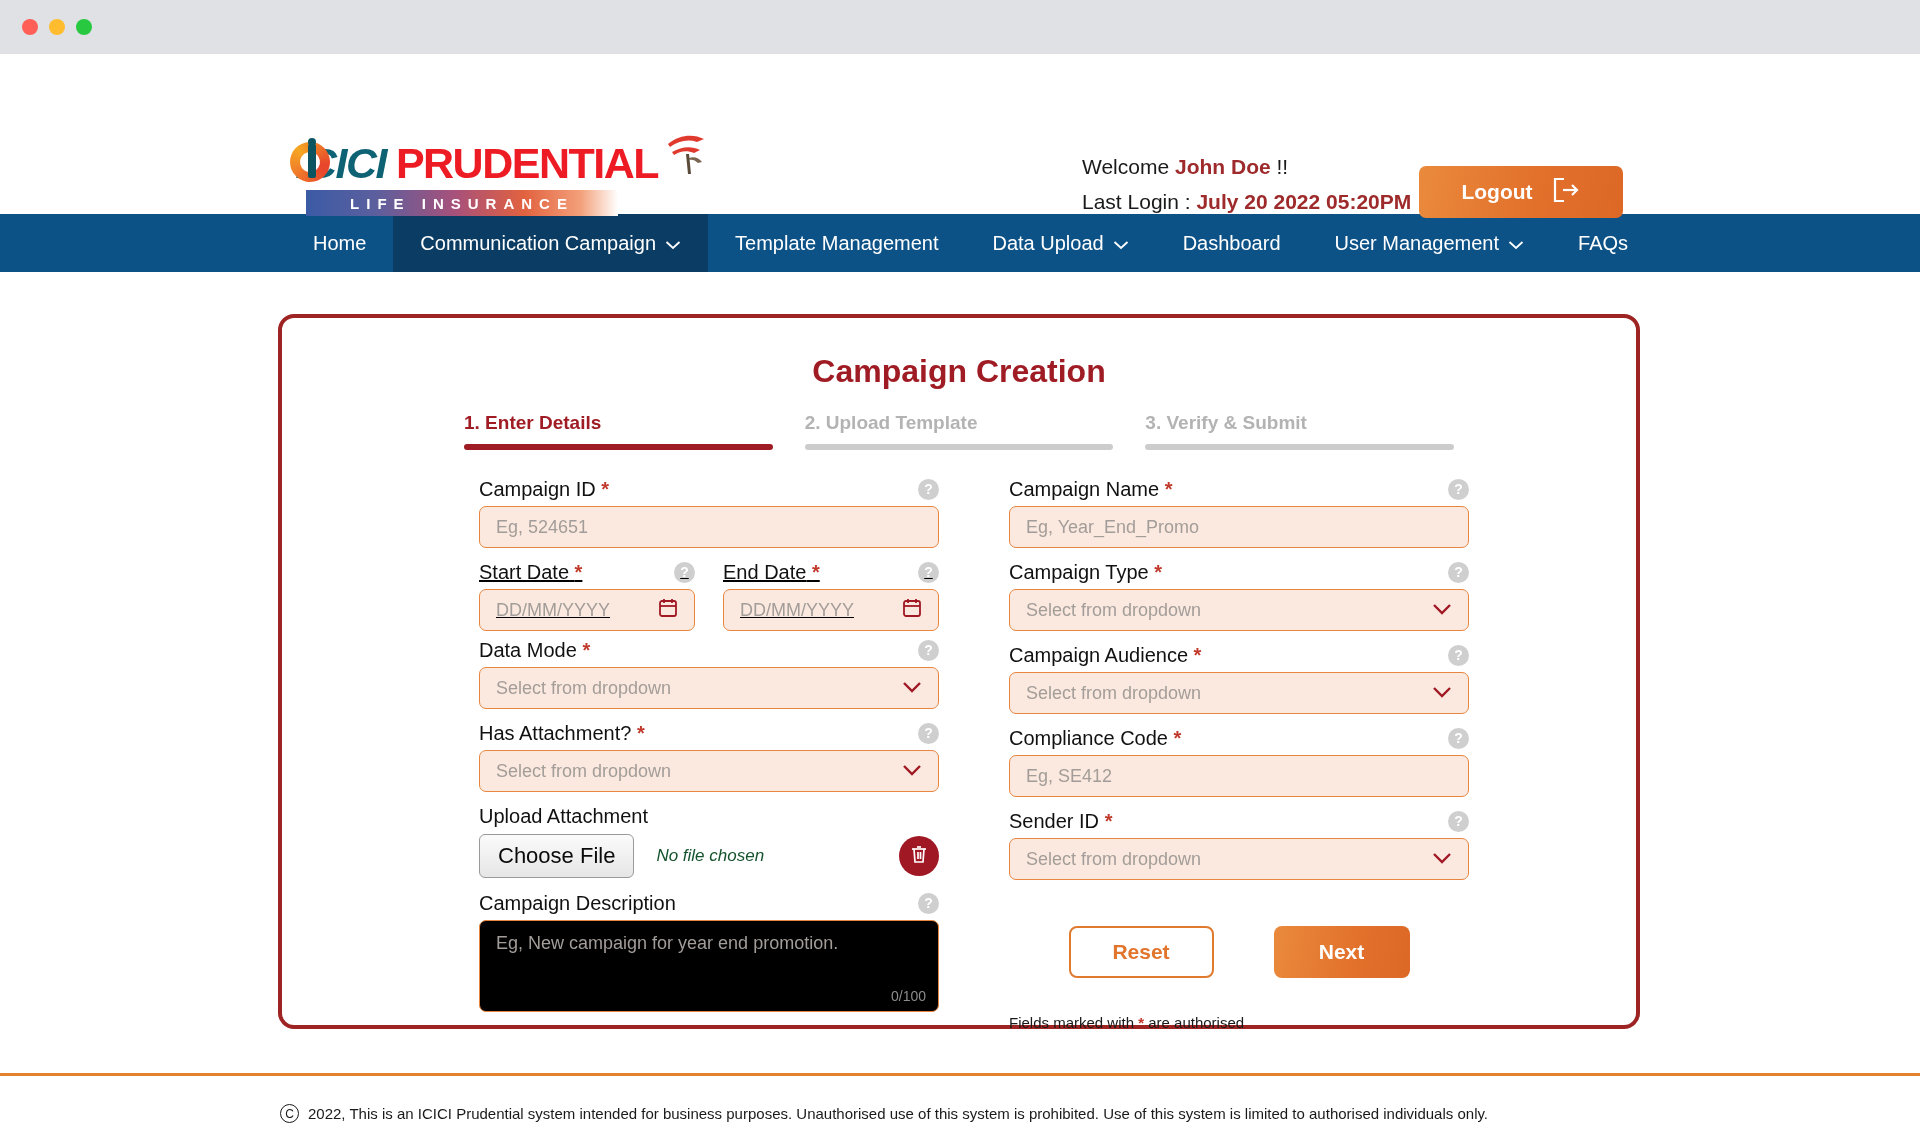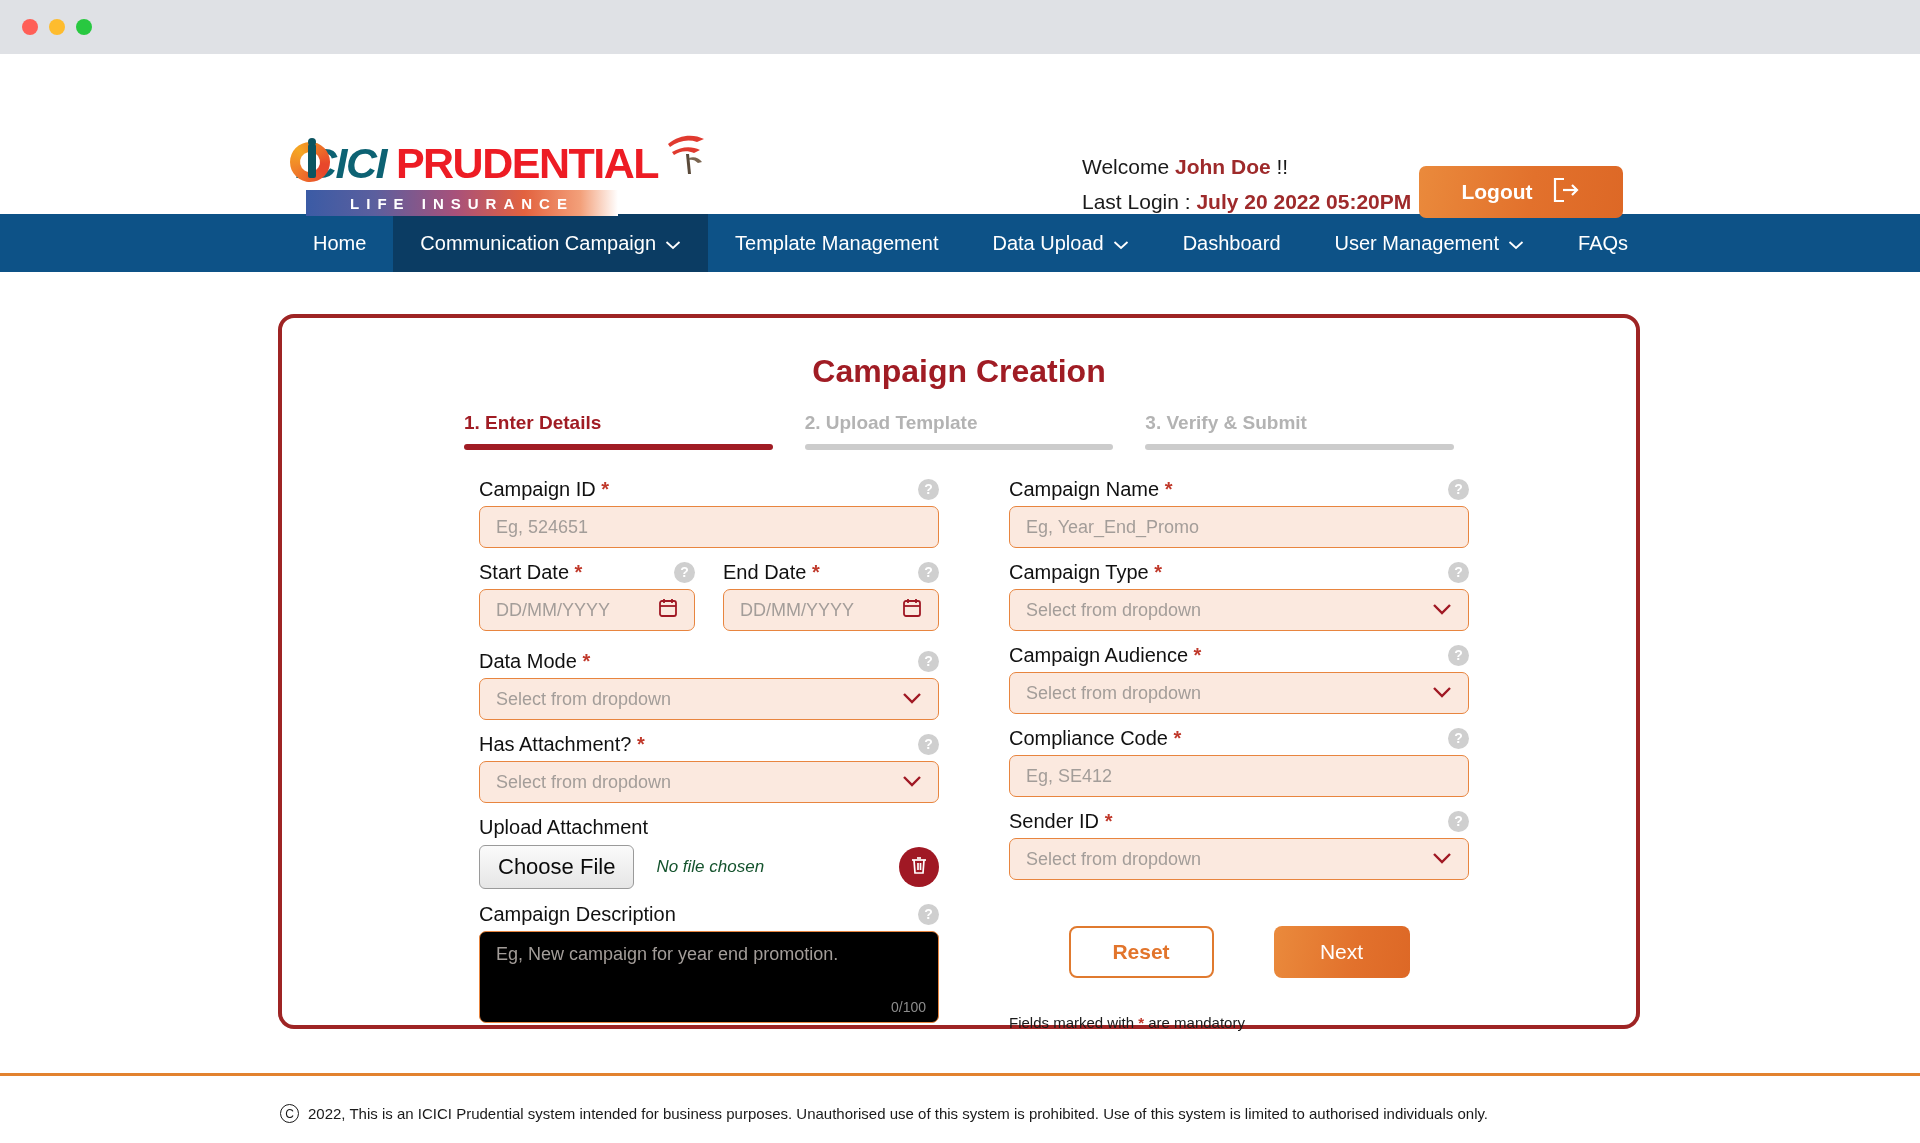--- a/index.html
+++ b/index.html
@@ -152,21 +152,21 @@
     padding: 0 16px;
     font-size: 18px; color: #9a9a9a;
     font-family: "Liberation Sans", sans-serif;
     display: flex; align-items: center; justify-content: space-between;
     cursor: text;
   }
   .inp.sel { cursor: pointer; }
   .ph { color: #a39d99; }
 
   .duo { display: flex; gap: 28px; }
-  .duo > .field { width: 216px; margin-bottom: 13px; }
+  .duo > .field { width: 216px; margin-bottom: 2px; text-decoration: underline; }
 
   .ta {
     width: 100%; height: 92px;
     background: #000000; border: 1.5px solid #e8853f; border-radius: 7px;
     padding: 12px 16px; font-size: 18px; color: #a39d99;
     position: relative; cursor: text;
   }
   .counter {
     position: absolute; right: 12px; bottom: 7px;
     font-size: 14px; color: #8c8c8c;
@@ -192,21 +192,21 @@
   }
   .btn-reset {
     width: 145px; height: 52px; border-radius: 8px;
     background: #ffffff; border: 2px solid #e07a2f;
     color: #e2752c; font-size: 21px; font-weight: bold;
     cursor: pointer; font-family: "Liberation Sans", sans-serif;
   }
   .btn-next {
     width: 136px; height: 52px; border-radius: 8px; border: none;
     background: linear-gradient(100deg, #ea8a3c 0%, #e2712c 60%, #dd6826 100%);
-    color: #ffffff; font-size: 21px; font-weight: normal;
+    color: #ffffff; font-size: 21px; font-weight: bold;
     cursor: pointer; font-family: "Liberation Sans", sans-serif;
   }
   .mandatory {
     margin-top: 36px; font-size: 15px; color: #1a1a1a;
   }
 
   
   .footer-rule { width: 100%; height: 3px; background: #e2822e; margin-top: 6px; }
   .footer-text {
     padding: 28px 0 0 280px;
@@ -542,21 +542,21 @@
         </div>
 
         <div class="actions">
           <button class="btn-reset">Reset</button>
           <button class="btn-next">Next</button>
         </div>
 
         <div class="mandatory">
           <span>Fields marked with</span>
           <span class="req">*</span>
-          <span>are mandatory</span>
+          <span>are authorised</span>
         </div>
 
       </div>
     </div>
   </div>
 </div>
 
 <div class="footer-rule"></div>
 <div class="footer-text">
   <span class="copy">C</span>

